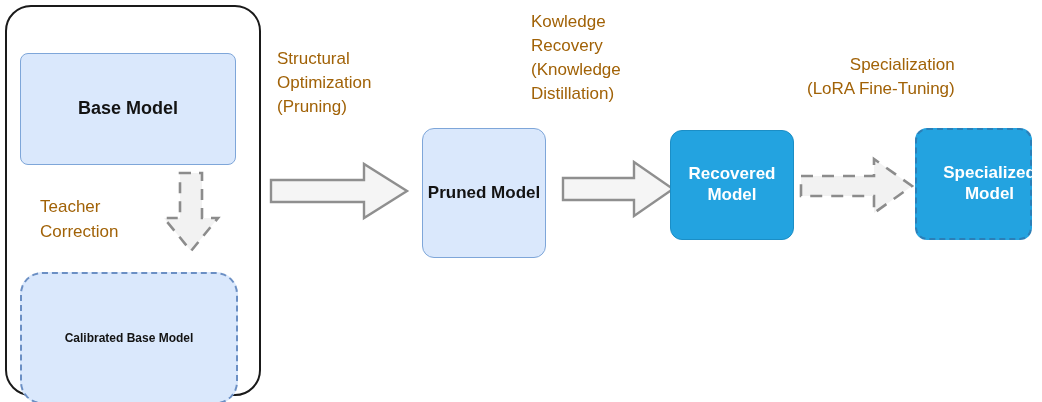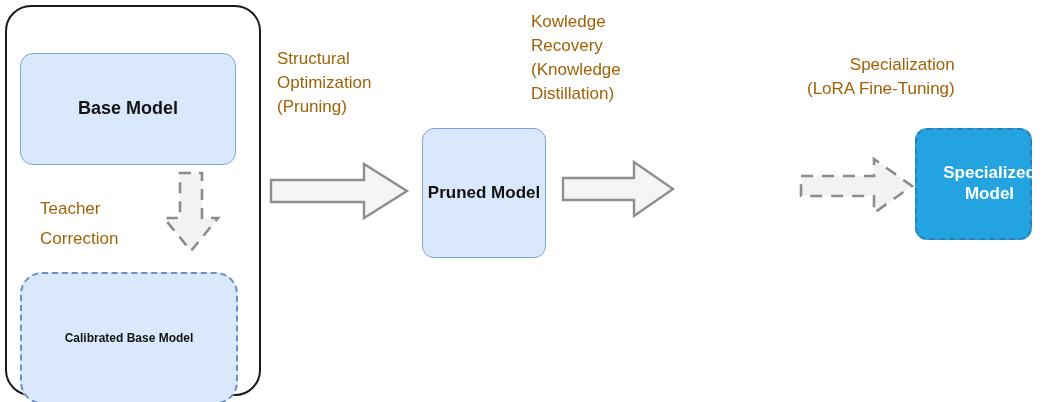--- a/index.html
+++ b/index.html
@@ -60,38 +60,38 @@
     color: #ffffff;
     font-weight: bold;
   }
   .box-blue-dashed {
     background: #23a3e0;
     border: 2.4px dashed #2b7fb8;
     color: #ffffff;
     font-weight: bold;
   }
 
-  #base-model-box   { left: 20px;  top: 53px;  width: 216px; height: 112px; font-size: 18px; border-radius: 13px; }
+  #base-model-box   { left: 20px;  top: 53px;  width: 216px; height: 112px; font-size: 18px; border-radius: 8px; }
   #calibrated-box   { left: 20px;  top: 272px; width: 218px; height: 132px; font-size: 12px; border-radius: 22px; }
   #pruned-box       { left: 422px; top: 128px; width: 124px; height: 130px; font-size: 17px; }
   #recovered-box    { left: 670px; top: 130px; width: 124px; height: 110px; font-size: 17px; }
   #specialized-box  { left: 915px; top: 128px; width: 117px; height: 112px; font-size: 17px; padding-left: 32px; }
 
   
   .label {
     position: absolute;
     color: #a16207;
     font-size: 17px;
     line-height: 24px;
     white-space: pre-line;
   }
   #label-structural     { left: 277px; top: 47px; }
   #label-knowledge      { left: 531px; top: 10px; }
   #label-specialization { left: 807px; top: 53px; text-align: right; }
-  #label-teacher        { left: 40px;  top: 194px; font-size: 17px; line-height: 30px; }
+  #label-teacher        { left: 40px;  top: 194px; font-size: 17px; line-height: 25px; }
 
   
   .arrow { position: absolute; }
   #arrow-structural  { left: 268px; top: 160px; width: 142px; height: 62px; }
   #arrow-knowledge   { left: 560px; top: 158px; width: 116px; height: 62px; }
   #arrow-specialize  { left: 798px; top: 155px; width: 118px; height: 62px; }
   #arrow-teacher     { left: 160px; top: 170px; width: 62px;  height: 84px; }
 </style>
 </head>
 <body>
@@ -125,20 +125,22 @@
 
   <div class="label" id="label-knowledge">Kowledge
 Recovery
 (Knowledge
 Distillation)</div>
 
   <svg class="arrow" id="arrow-knowledge" viewBox="0 0 116 62">
     <polygon points="3,20 74,20 74,4 113,31 74,58 74,42 3,42" fill="#f5f5f5" stroke="#8f8f8f" stroke-width="2.4" stroke-linejoin="miter"></polygon>
   </svg>
 
+  <div class="box box-blue" id="recovered-box">Recovered
+Model</div>
 
   <div class="label" id="label-specialization">Specialization
 (LoRA Fine-Tuning)</div>
 
   <svg class="arrow" id="arrow-specialize" viewBox="0 0 118 62">
     <polygon points="3,21 76,21 76,4 114,31 76,58 76,41 3,41" fill="#f2f2f2" stroke="#8c8c8c" stroke-width="2.6" stroke-dasharray="12,9" stroke-linejoin="miter"></polygon>
   </svg>
 
   <div class="box box-blue-dashed" id="specialized-box">Specialized
 Model</div>

